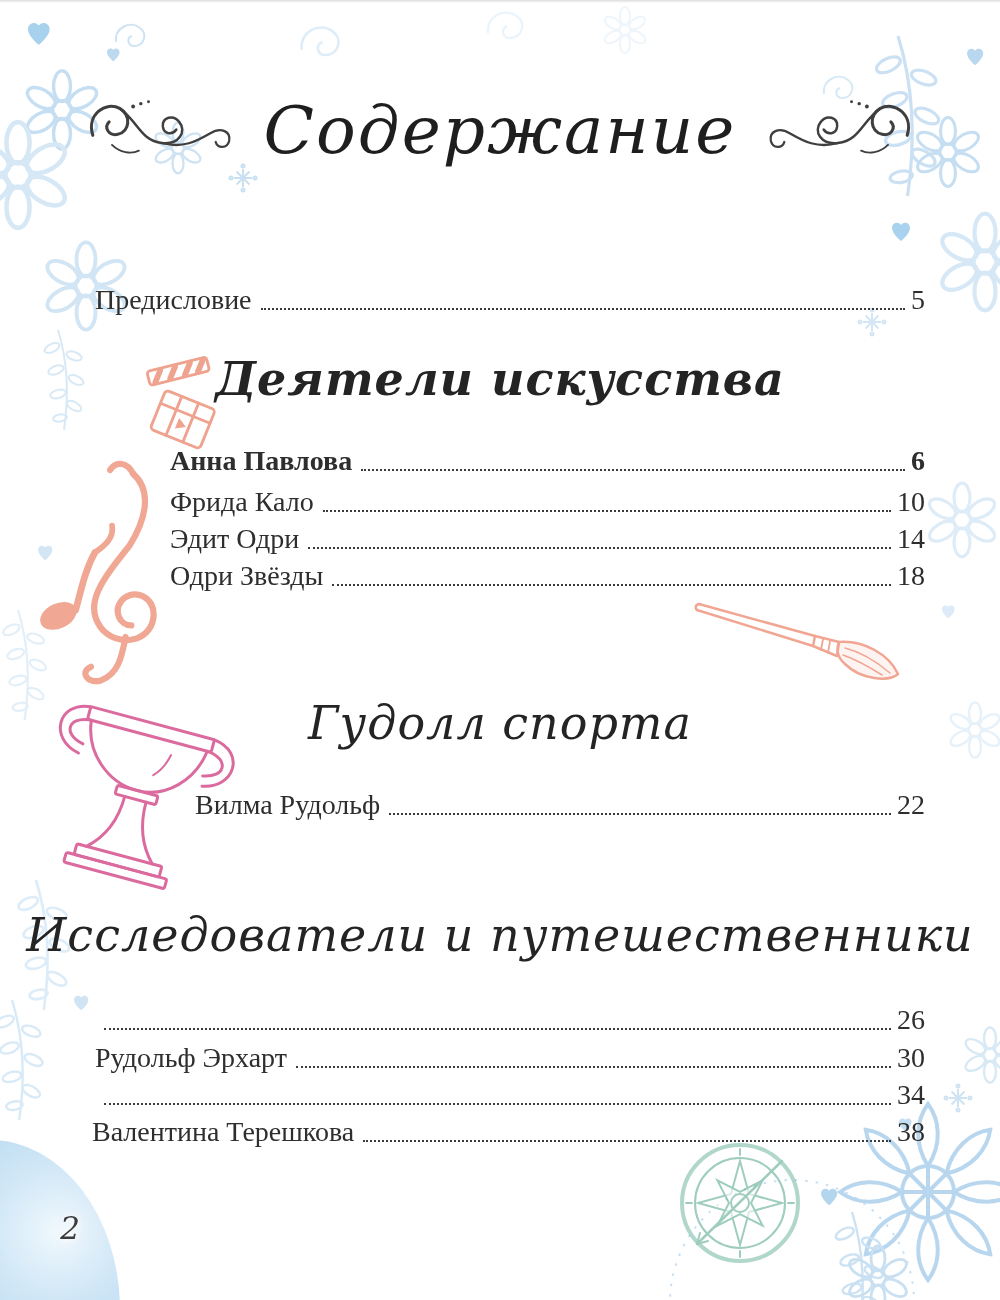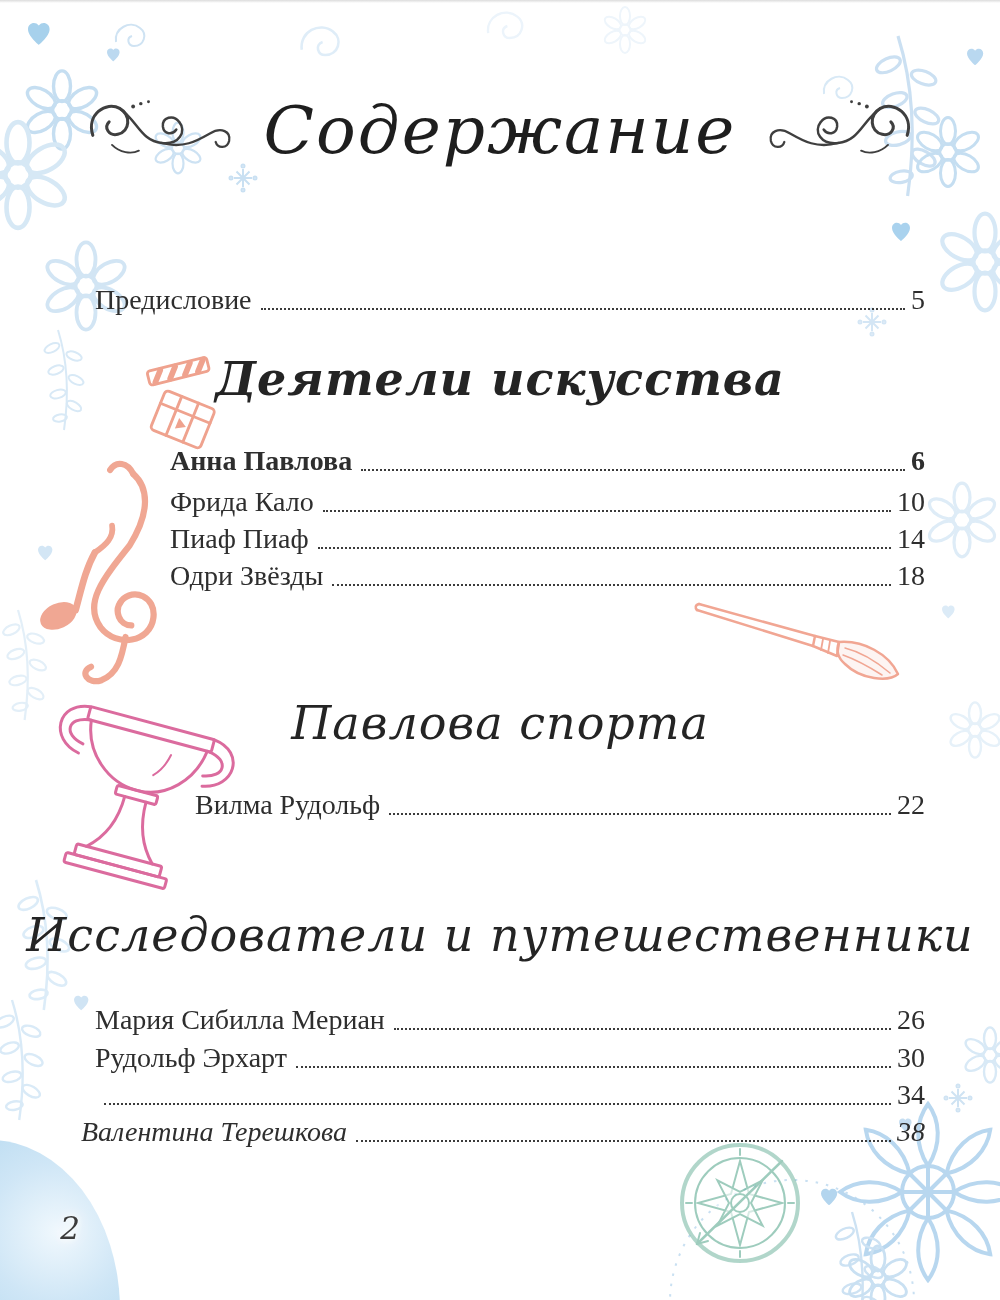--- a/index.html
+++ b/index.html
@@ -180,21 +180,21 @@
     <span class="toc-label">Анна Павлова</span>
     <span class="toc-dots"></span>
     <span class="toc-page">6</span>
   </div>
   <div class="toc-row" style="left:170px;right:75px;top:485px;">
     <span class="toc-label">Фрида Кало</span>
     <span class="toc-dots"></span>
     <span class="toc-page">10</span>
   </div>
   <div class="toc-row" style="left:170px;right:75px;top:522px;">
-    <span class="toc-label">Пиаф Пиаф</span>
+    <span class="toc-label">Эдит Одри</span>
     <span class="toc-dots"></span>
     <span class="toc-page">14</span>
   </div>
   <div class="toc-row" style="left:170px;right:75px;top:559px;">
     <span class="toc-label">Одри Звёзды</span>
     <span class="toc-dots"></span>
     <span class="toc-page">18</span>
   </div>
 
   <svg class="illus" style="left:25px;top:445px;width:155px;height:240px;" viewBox="0 0 160 250" fill="none" stroke="#f0a793" stroke-linecap="round">
@@ -228,45 +228,44 @@
       <path d="M32 37 C 10 40 10 58 32 62"></path>
       <path d="M158 24 C 192 28 190 66 158 72"></path>
       <path d="M156 37 C 178 40 178 58 156 62"></path>
       <rect x="76" y="93" width="42" height="9" rx="2"></rect>
       <path d="M86 102 C 86 124 80 144 62 160"></path>
       <path d="M108 102 C 108 124 114 144 130 160"></path>
       <rect x="52" y="160" width="88" height="11" rx="2"></rect>
       <rect x="44" y="171" width="104" height="10" rx="2"></rect>
     </g>
   </svg>
-  <h2 class="section-heading" style="top:696px;">Павлова спорта</h2>
+  <h2 class="section-heading" style="top:696px;">Гудолл спорта</h2>
 
   <div class="toc-row" style="left:195px;right:75px;top:788px;">
     <span class="toc-label">Вилма Рудольф</span>
     <span class="toc-dots"></span>
     <span class="toc-page">22</span>
   </div>
 
   <h2 class="section-heading" style="top:908px;">Исследователи и путешественники</h2>
 
   <div class="toc-row" style="left:95px;right:75px;top:1003px;">
-    <span class="toc-label">Мария Сибилла Мериан</span>
     <span class="toc-dots"></span>
     <span class="toc-page">26</span>
   </div>
   <div class="toc-row" style="left:95px;right:75px;top:1041px;">
     <span class="toc-label">Рудольф Эрхарт</span>
     <span class="toc-dots"></span>
     <span class="toc-page">30</span>
   </div>
   <div class="toc-row" style="left:95px;right:75px;top:1078px;">
     <span class="toc-dots"></span>
     <span class="toc-page">34</span>
   </div>
-  <div class="toc-row" style="left:81px;right:75px;top:1115px;font-style:italic;">
+  <div class="toc-row" style="left:92px;right:75px;top:1115px;">
     <span class="toc-label">Валентина Терешкова</span>
     <span class="toc-dots"></span>
     <span class="toc-page">38</span>
   </div>
 
   <svg class="illus" style="left:670px;top:1135px;width:140px;height:140px;opacity:.6;" viewBox="0 0 140 140" fill="none" stroke="#5eab92" stroke-linecap="round">
     <circle cx="70" cy="68" r="58" stroke-width="4" opacity=".8"></circle>
     <circle cx="70" cy="68" r="45" stroke-width="2"></circle>
     <path d="M70 14 L70 20 M124 68 L118 68 M70 122 L70 116 M16 68 L22 68" stroke-width="2"></path>
     <polygon points="70,26 79,59 112,68 79,77 70,110 61,77 28,68 61,59" fill="rgba(255,255,255,0.6)" stroke-width="2"></polygon>

